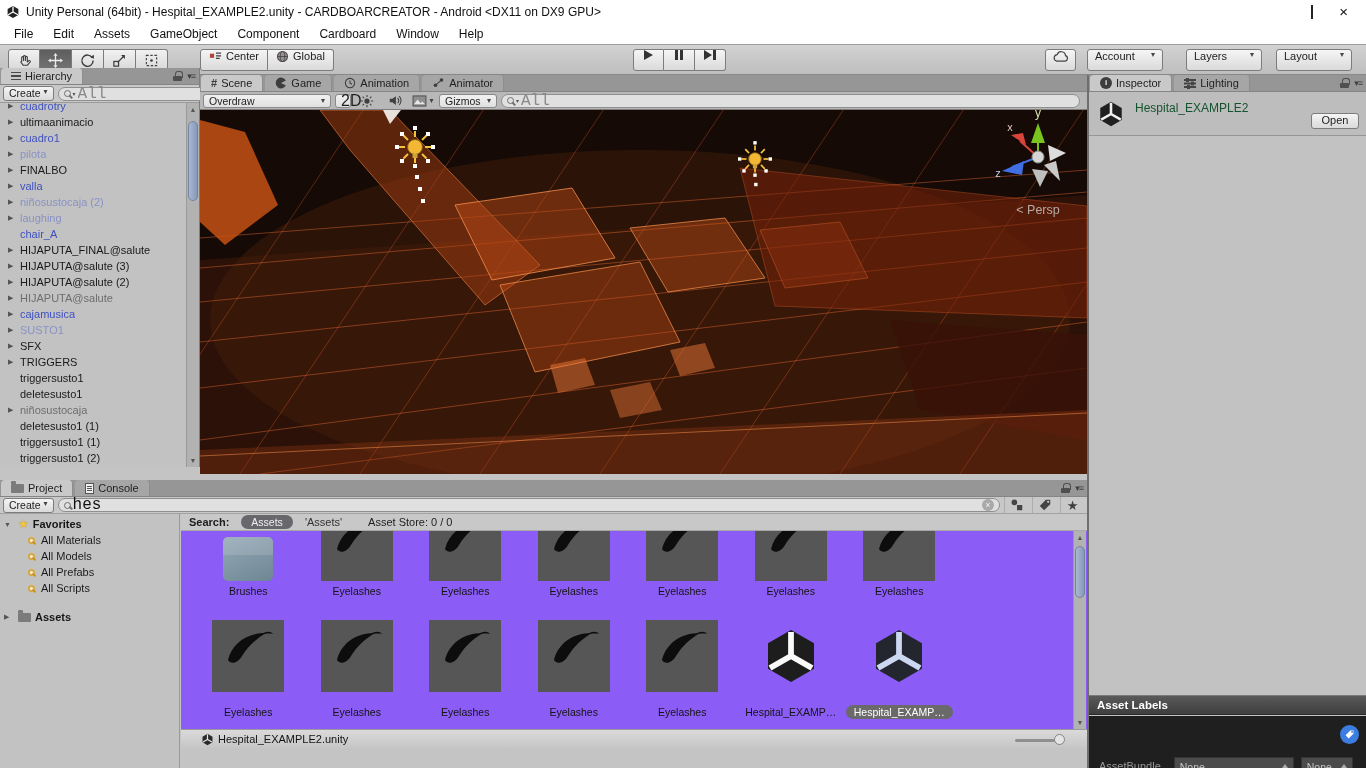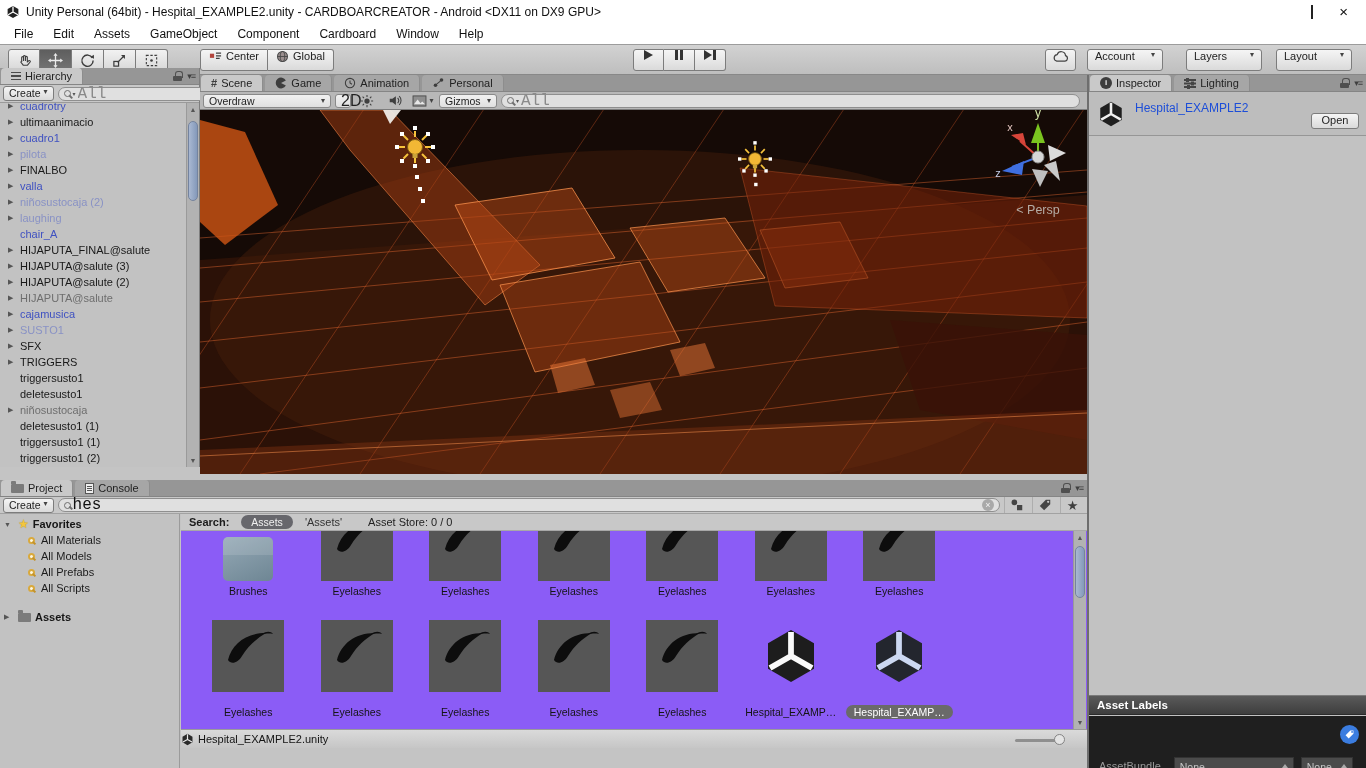--- a/index.html
+++ b/index.html
@@ -86,21 +86,21 @@
 .ovdd{width:128px}
 .d2btn{width:16px;height:14px;font-size:16px}
 .iconbtn{width:24px;height:15px;display:flex;align-items:center;justify-content:center;gap:2px;background:none;border:none}
 .gizdd{width:58px;margin-left:auto}
 .scn-search{width:212px;margin-right:4px}
 .viewport{display:block}
 
 
 .inspcol{position:absolute;left:1087px;top:75px;width:279px;height:693px;background:#c2c2c2;border-left:2px solid #6e6e6e}
 .insp-head{height:44px;background:#bdbdbd;border-bottom:1px solid #969696;position:relative}
-.insp-title{position:absolute;left:46px;top:9px;font-size:12px;color:#1d4ed8}
+.insp-title{position:absolute;left:46px;top:9px;font-size:12px;color:#14532d}
 .open-btn{position:absolute;right:7px;bottom:6px;width:48px;height:16px;font-size:11px}
 .ic-info{width:12px;height:12px;border-radius:50%;background:#3d3d3d;color:#ededed;text-align:center;font-size:8px;line-height:12px;font-weight:bold}
 .ic-mixer{position:relative;width:12px;height:10px}
 .ic-mixer::before{content:"";position:absolute;left:0;right:0;top:1px;height:1.5px;background:#454545;box-shadow:0 3.5px 0 #454545,0 7px 0 #454545}
 .ic-mixer::after{content:"";position:absolute;width:2.5px;height:3.5px;background:#454545;left:2px;top:0;box-shadow:5px 3.5px 0 #454545,1px 7px 0 #454545}
 .asset-labels{position:absolute;left:0;right:0;top:620px;height:88px}
 .al-head{height:20px;background:linear-gradient(#5a5a5a,#3e3e3e);border-top:1px solid #7a7a7a;border-bottom:1px solid #2b2b2b;color:#fff;font-weight:bold;font-size:11.5px;display:flex;align-items:center;padding:0 8px}
 .al-body{position:absolute;left:0;right:0;top:21px;bottom:0;background:#1f1f1f}
 .tagcirc{position:absolute;right:7px;top:9px;width:19px;height:19px;border-radius:50%;background:#3b7de0;display:flex;align-items:center;justify-content:center}
 .ab-row{position:absolute;left:10px;right:4px;bottom:9px;display:flex;align-items:center;color:#9a9a9a;font-size:11px}
@@ -148,21 +148,21 @@
 .v-folder{width:50px;height:44px;background:linear-gradient(155deg,#95a9b6,#6e8694);border-radius:5px;position:relative}
 .v-folder::before{content:"";position:absolute;left:0;top:0;width:50px;height:18px;background:rgba(255,255,255,.12);border-radius:5px 5px 0 0}
 .g-label-wrap{margin-top:3px;height:14px;display:flex;align-items:center}
 .row2 .g-label-wrap{margin-top:13px}
 .g-label{font-size:10.5px;color:#141414;white-space:nowrap}
 .g-label.pillsel{background:#6a6a6a;color:#fff;border-radius:8px;padding:1px 8px}
 .selected .v-unity .yy{stroke:#ccd8f2}
 .selected .v-unity .hex{fill:#23262e}
 .gscroll{position:absolute;right:1px;top:0;width:13px;height:198px;background:#b2b2b2;border-left:1px solid #9a9a9a}
 .gthumb{position:absolute;left:1px;width:10px;top:15px;height:52px;border-radius:5px;background:linear-gradient(90deg,#a9b8d2,#8499ba);border:1px solid #74839e}
-.pstatus{height:19px;background:linear-gradient(#dadada,#c6c6c6);border-top:1px solid #9a9a9a;display:flex;align-items:center;padding:0 0;gap:4px;position:relative}
+.pstatus{height:19px;background:linear-gradient(#dadada,#c6c6c6);border-top:1px solid #9a9a9a;display:flex;align-items:center;padding:0 20px;gap:4px;position:relative}
 .pstatus .fname{font-size:11px;color:#141414}
 .slider-track{position:absolute;right:28px;top:9px;width:44px;height:3px;background:#8f8f8f;border-radius:2px}
 .slider-knob{position:absolute;right:22px;top:4px;width:11px;height:11px;border-radius:50%;background:#e4e4e4;border:1px solid #848484}
 
 
 .ic-lines{width:10px;height:8px;border-top:1.5px solid #4a4a4a;border-bottom:1.5px solid #4a4a4a;position:relative}
 .ic-lines::after{content:"";position:absolute;left:0;right:0;top:2.2px;height:1.5px;background:#4a4a4a}
 .ic-doc{width:9px;height:11px;background:#eee;border:1px solid #555;position:relative}
 .ic-doc::before{content:"";position:absolute;left:1px;top:2px;right:1px;height:1px;background:#555;box-shadow:0 2px 0 #555,0 4px 0 #555}
 .tabicon{display:flex;align-items:center}
@@ -474,21 +474,21 @@
 
         <div class="tab">
           <span class="tabicon ic-animator">
 
             <svg class="v-animator" width="13" height="12" viewBox="0 0 16 16">
               <circle cx="4" cy="11" r="2.4" fill="#3d3d3d"></circle>
               <circle cx="12" cy="4" r="2.4" fill="#3d3d3d"></circle>
               <path d="M5.5 9.5 10.5 5.5" stroke="#3d3d3d" stroke-width="1.4"></path>
             </svg>
           </span>
-          <span>Personal</span>
+          <span>Animator</span>
         </div>
       </div>
     <div class="scn-toolbar">
       <button class="scn-dd ovdd">
           <span>Overdraw</span>
           <span class="dd-caret">▾</span>
         </button>
       <button class="scn-dd d2btn">
           <span>2D</span>
         </button>

